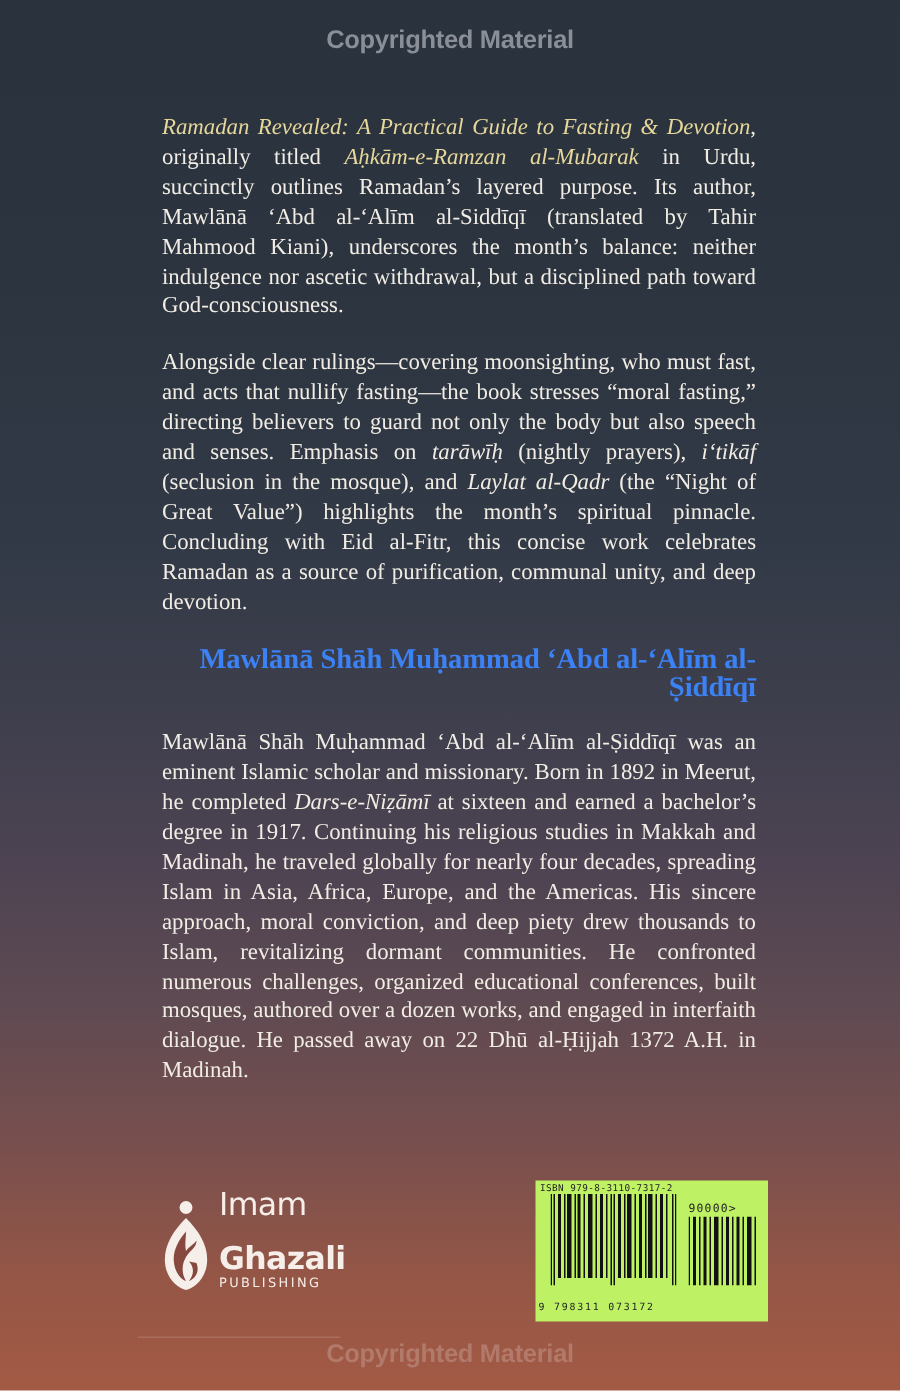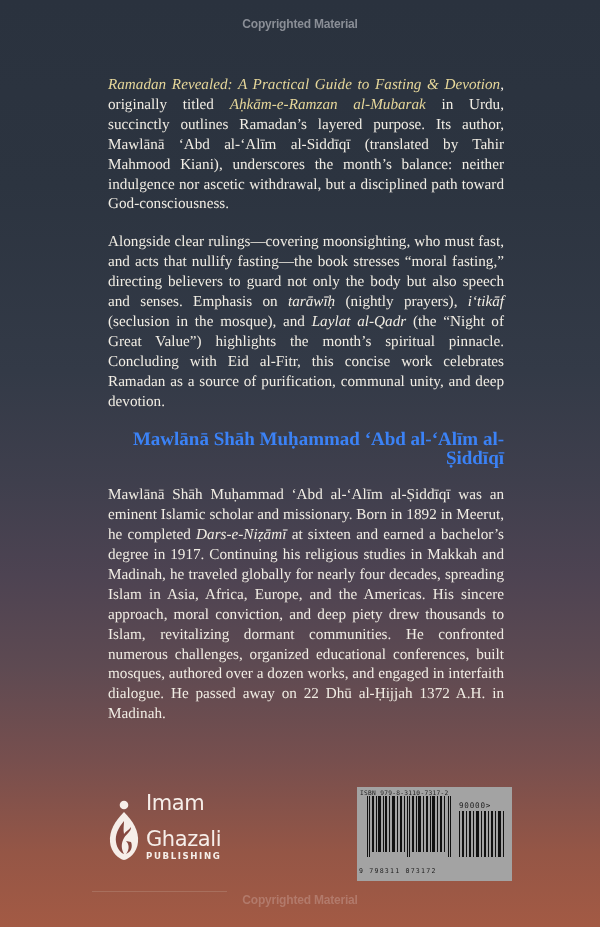--- a/index.html
+++ b/index.html
@@ -15,21 +15,21 @@
         #5e4a52 72%,
         #774f4e 82%,
         #955646 92%,
         #a35a44 100%);
       font-family: "Liberation Serif", "DejaVu Serif", serif;
       color:#f1ede4;
     }
     .copyright {
       position:absolute; left:0; width:600px; text-align:center;
       font-family:"Liberation Sans", "DejaVu Sans", sans-serif;
-      font-weight:bold; font-size:12px; letter-spacing:-0.2px;
+      font-weight:bold; font-size:17px; letter-spacing:-0.2px;
       color:#8a8e96;
     }
     .copyright.top { top:17px; }
     .copyright.bottom { top:893px; color:#b27a6b; }
     .bottom-rule { position:absolute; left:92px; top:891px; width:135px; height:1px; background:#b17e6e; opacity:.6; }
     .content {
       position:absolute; left:108px; top:75px; width:396px;
       font-size:15.2px; line-height:19.9px; text-align:justify;
       text-rendering:geometricPrecision;
     }
@@ -42,25 +42,25 @@
     }
     .logo {
       position:absolute; left:107px; top:793px; display:flex; align-items:flex-end;
     }
     .logo-mark { width:34px; height:62px; }
     .logo-text {
       margin-left:5px; font-family:"DejaVu Sans", "Liberation Sans", sans-serif;
       color:#f6eee9; line-height:1;
     }
     .logo-text .l1 { font-size:21px; letter-spacing:-0.4px; display:block; margin-bottom:15px; }
-    .logo-text .l2 { font-size:21px; letter-spacing:-0.4px; display:block; margin-bottom:2px; }
-    .logo-text .l3 { font-size:8.6px; letter-spacing:1.6px; display:block;font-weight:bold; }
+    .logo-text .l2 { font-size:21px; letter-spacing:-0.4px; display:block; margin-bottom:2px;font-weight:bold; }
+    .logo-text .l3 { font-size:8.6px; letter-spacing:1.6px; display:block; }
     .barcode {
       position:absolute; left:357px; top:787px; width:155px; height:94px;
-      background:#a3a3a3;
+      background:#bef264;
     }
     .barcode .isbn {
       position:absolute; left:3px; top:2px; font-family:"DejaVu Sans Mono", monospace;
       font-size:6.2px; color:#222; letter-spacing:0.3px;
     }
     .barcode .price {
       position:absolute; left:102px; top:14px; font-family:"DejaVu Sans Mono", monospace;
       font-size:7.6px; color:#222; letter-spacing:0.8px;
     }
     .barcode .digits {

